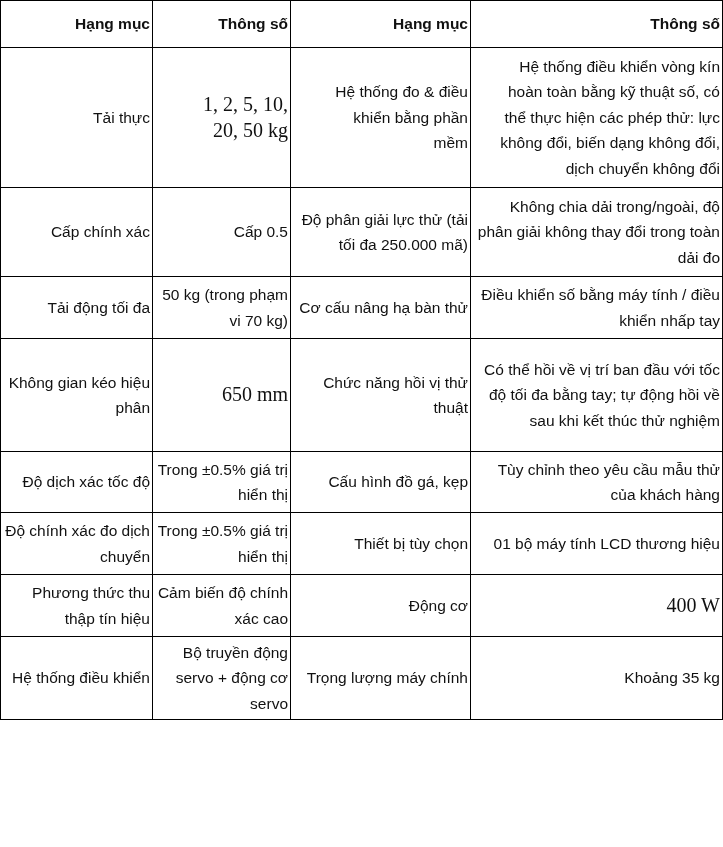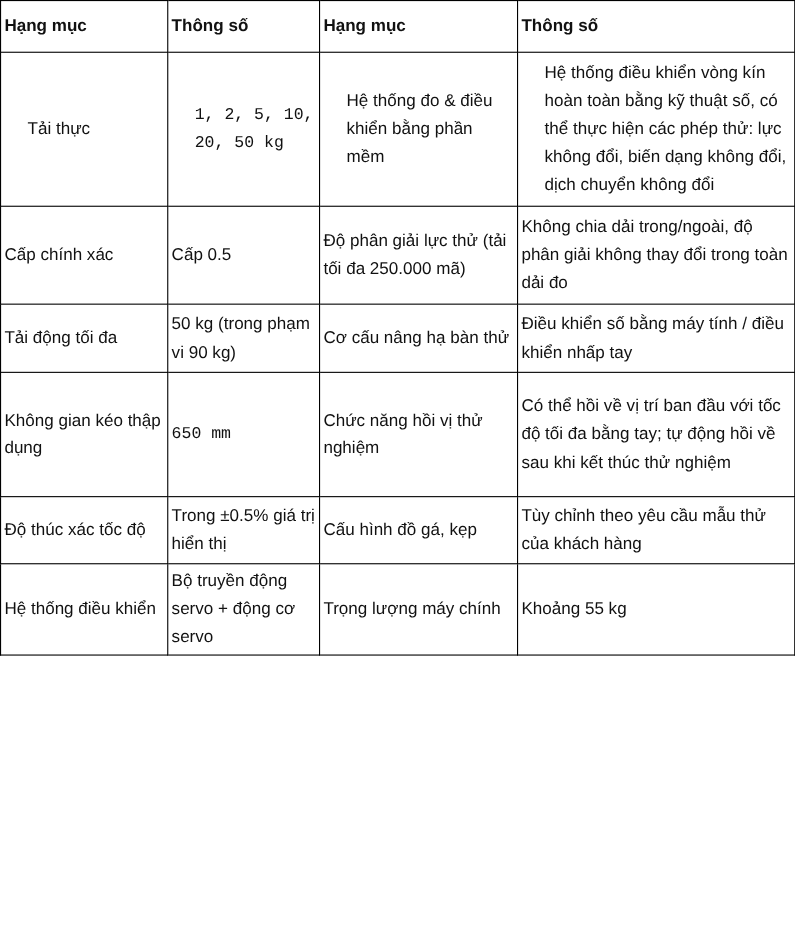--- a/index.html
+++ b/index.html
@@ -14,35 +14,35 @@
     line-height: 25.5px;
   }
   table.spec col.c1 { width: 152px; }
   table.spec col.c2 { width: 138px; }
   table.spec col.c3 { width: 180px; }
   table.spec col.c4 { width: 252px; }
   table.spec th, table.spec td {
     border: 1.5px solid #000000;
     padding: 0 2px 0 3px;
     vertical-align: middle;
-    text-align: left;
+    text-align: right;
     word-wrap: break-word;
   }
   table.spec th { font-weight: bold; height: 46px; }
   tr.r1 td { height: 139px; padding-left: 24px; }
   tr.r2 td { height: 88px; }
   tr.r3 td { height: 61px; }
   tr.r4 td { height: 63px; }
   tr.r5 td { height: 112px; }
   tr.r6 td { height: 60px; }
   tr.r7 td { height: 60px; }
   tr.r8 td { height: 61px; }
   tr.r9 td { height: 61px; }
   tr.r10 td { height: 82px; margin-left: 16px; }
-  td.serif { font-family: Liberation Mono, monospace; font-size: 15px; }
+  td.serif { font-family: Liberation Serif, serif; font-size: 20px; }
 </style>
 </head>
 <body>
 
 <table class="spec">
   <colgroup>
       <col class="c1">
       <col class="c2">
       <col class="c3">
       <col class="c4">
@@ -63,36 +63,48 @@
       <td>Hệ thống điều khiển vòng kín hoàn toàn bằng kỹ thuật số, có thể thực hiện các phép thử: lực không đổi, biến dạng không đổi, dịch chuyển không đổi</td>
     </tr>
     <tr class="r2">
       <td>Cấp chính xác</td>
       <td>Cấp 0.5</td>
       <td>Độ phân giải lực thử (tải tối đa 250.000 mã)</td>
       <td>Không chia dải trong/ngoài, độ phân giải không thay đổi trong toàn dải đo</td>
     </tr>
     <tr class="r3">
       <td>Tải động tối đa</td>
-      <td>50 kg (trong phạm vi 90 kg)</td>
+      <td>50 kg (trong phạm vi 70 kg)</td>
       <td>Cơ cấu nâng hạ bàn thử</td>
       <td>Điều khiển số bằng máy tính / điều khiển nhấp tay</td>
     </tr>
     <tr class="r5">
-      <td>Không gian kéo thập dụng</td>
+      <td>Không gian kéo hiệu phân</td>
       <td class="serif">650 mm</td>
-      <td>Chức năng hồi vị thử nghiệm</td>
+      <td>Chức năng hồi vị thử thuật</td>
       <td>Có thể hồi về vị trí ban đầu với tốc độ tối đa bằng tay; tự động hồi về sau khi kết thúc thử nghiệm</td>
     </tr>
     <tr class="r7">
-      <td>Độ thúc xác tốc độ</td>
+      <td>Độ dịch xác tốc độ</td>
       <td>Trong ±0.5% giá trị hiển thị</td>
       <td>Cấu hình đồ gá, kẹp</td>
       <td>Tùy chỉnh theo yêu cầu mẫu thử của khách hàng</td>
+    </tr>
+    <tr class="r8">
+      <td>Độ chính xác đo dịch chuyển</td>
+      <td>Trong ±0.5% giá trị hiển thị</td>
+      <td>Thiết bị tùy chọn</td>
+      <td>01 bộ máy tính LCD thương hiệu</td>
+    </tr>
+    <tr class="r9">
+      <td>Phương thức thu thập tín hiệu</td>
+      <td>Cảm biến độ chính xác cao</td>
+      <td>Động cơ</td>
+      <td class="serif">400 W</td>
     </tr>
     <tr class="r10">
       <td>Hệ thống điều khiển</td>
       <td>Bộ truyền động servo + động cơ servo</td>
       <td>Trọng lượng máy chính</td>
-      <td>Khoảng 55 kg</td>
+      <td>Khoảng 35 kg</td>
     </tr>
   </tbody>
 </table>
 
 </body></html>

